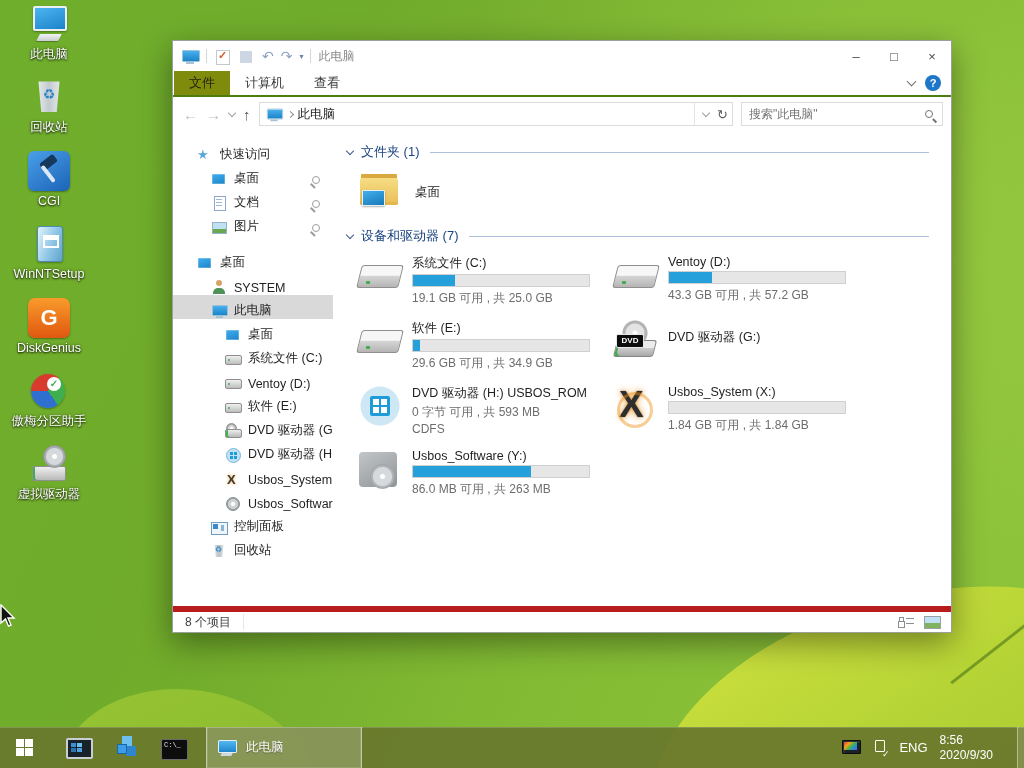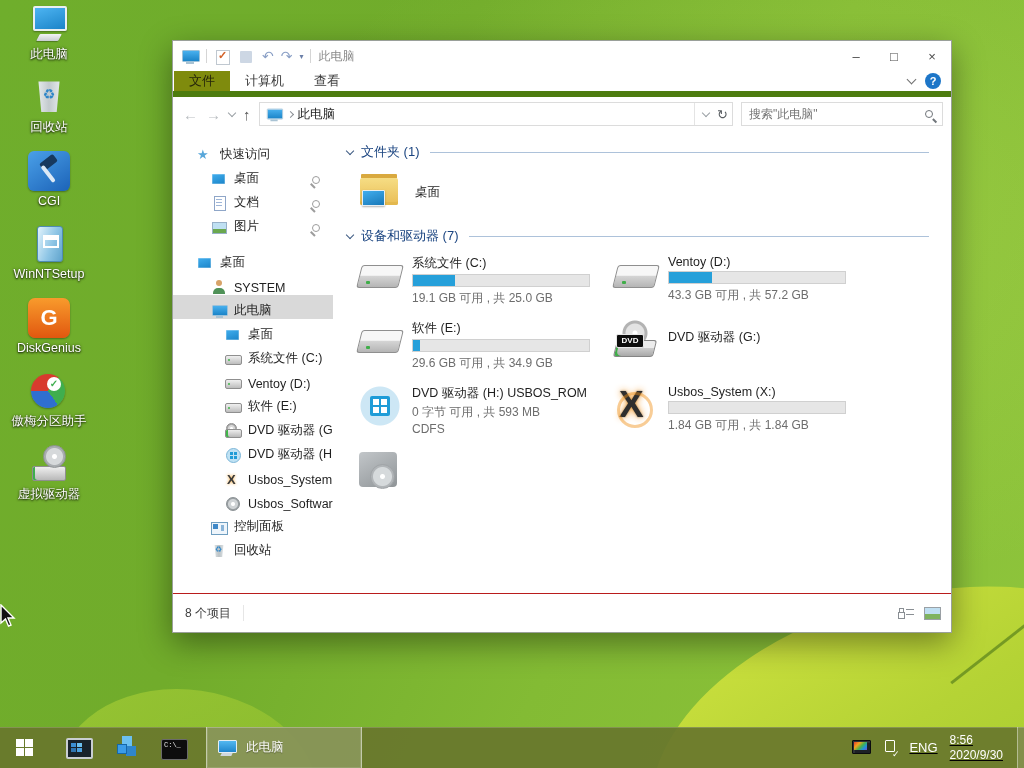--- a/index.html
+++ b/index.html
@@ -62,21 +62,21 @@
   .qat-pc::after { content:""; position:absolute; left:4px; bottom:0; width:8px; height:2px; background:#a9c3d4; }
   .qat-check::before { content:""; position:absolute; left:2px; top:1px; width:12px; height:13px; background:#fff; border:1px solid #c0c8d0; }
   .qat-check::after { content:"✓"; position:absolute; left:4px; top:0px; color:#d2622a; font-size:11px; font-weight:bold; }
   .qat-folder::before { content:""; position:absolute; left:2px; top:2px; width:12px; height:12px; background:#cdd7e4; border-radius:1px; }
   .glyph { font-size:14px; color:#8ba0c6; line-height:1; }
   .small-dd { font-size:8px; color:#6b7fa8; }
   .win-title { margin-left:7px; font-size:12px; color:#8a8a8a; }
   .win-ctrls { margin-left:auto; display:flex; height:30px; }
   .wc { width:38px; display:flex; align-items:center; justify-content:center; font-size:13px; color:#4a4a4a; }
   
-  .tabs { height:26px; display:flex; align-items:stretch; background:#fff; border-bottom:6px solid #4d7c0f; padding-left:1px; }
+  .tabs { height:26px; display:flex; align-items:stretch; background:#fff; border-bottom:2px solid #4d7c0f; padding-left:1px; }
   .tab { padding:0 15px; display:flex; align-items:center; font-size:13px; color:#3c3c3c; }
   .tab.file { background:#7f8b0d; color:#26260a; }
   .tabs-right { margin-left:auto; display:flex; align-items:center; gap:10px; padding-right:10px; }
   .cv { width:7px; height:7px; border-right:1.5px solid #707070; border-bottom:1.5px solid #707070; transform:rotate(45deg); margin-top:-3px; }
   .help { width:16px; height:16px; border-radius:50%; background:#1d76c8; color:#fff; font-size:11px; font-weight:bold; text-align:center; line-height:16px; }
   
   .navrow { height:34px; display:flex; align-items:center; padding:0 8px 0 10px; gap:8px; background:#fff; }
   .arrow { font-size:15px; color:#b9bdc1; }
   .arrow.up { color:#5a5a5a; }
   .dd6 { width:6px; height:6px; border-right:1.2px solid #9aa0a5; border-bottom:1.2px solid #9aa0a5; transform:rotate(45deg); margin-top:-2px; }
@@ -168,21 +168,21 @@
   .bi-usbwin::after { content:""; position:absolute; left:16px; top:14px; width:6px; height:6px; background:#fff; box-shadow:8px 0 #fff,0 8px #fff,8px 8px #fff; }
   .bi-x::before { content:"X"; position:absolute; left:6px; top:-1px; font-size:37px; font-weight:900; color:#2e2e2e;
     text-shadow:0 0 7px rgba(246,150,30,.95),0 0 2px rgba(0,0,0,.6); }
   .bi-x::after { content:""; position:absolute; left:4px; top:7px; width:30px; height:30px; border-radius:50%; border:3px solid rgba(240,145,25,.45); }
   .bi-discgray::before { content:""; position:absolute; left:2px; top:3px; width:38px; height:35px; border-radius:4px;
     background:linear-gradient(150deg,#c2c6c9,#8f9497); }
   .bi-discgray::after { content:""; position:absolute; left:13px; top:15px; width:23px; height:23px; border-radius:50%;
     background:radial-gradient(circle,#fff 0 2px,#d6dadc 3px 9px,#b1b5b8 10px); border:1px solid #a0a4a7; }
 
   
-  .statusbar { height:39px; border-top:1px solid #b91c1c; display:flex; align-items:center; padding:0 10px; background:#fff; }
+  .statusbar { height:26px; border-top:6px solid #b91c1c; display:flex; align-items:center; padding:0 10px; background:#fff; }
   .status-left { font-size:12px; color:#3f3f3f; padding-left:2px; border-right:1px solid #e6e6e6; padding-right:12px; height:16px; line-height:16px; }
   .status-views { margin-left:auto; display:flex; gap:10px; align-items:center; }
   .v-list { width:15px; height:13px; position:relative; }
   .v-list::before { content:""; position:absolute; left:0; top:1px; width:3px; height:3px; border:1px solid #8a8f94; box-shadow:0 5px 0 0 #fff,0 5px 0 1px #8a8f94; }
   .v-list::after { content:""; position:absolute; left:7px; top:2px; width:8px; height:1.5px; background:#8a8f94; box-shadow:0 5px 0 #8a8f94; }
   .v-thumb { width:17px; height:13px; border:1px solid #9aa0a5; background:linear-gradient(#bfdff2 55%,#7fb35f 55%); }
 
   
   .taskbar { position:absolute; left:0; bottom:0; width:1024px; height:41px; background:rgba(104,118,44,.92);
     display:flex; align-items:stretch; box-shadow:inset 0 1px 0 rgba(255,255,255,.18); }
@@ -196,21 +196,21 @@
   .tb-cubes::before { content:""; position:absolute; left:5px; top:10px; width:8px; height:8px; background:#3b9ce8; border:1px solid #1668a8;
     box-shadow:9px 2px 0 #2f86cc,5px -8px 0 #6cc0f0; }
   .tb-cmd::before { content:""; position:absolute; left:1px; top:5px; width:25px; height:19px; background:#0d0d0d; border:1px solid #6a6a6a; border-radius:2px; }
   .tb-cmd::after { content:"C:\\_"; position:absolute; left:4px; top:7px; color:#e8e8e8; font-size:7px; font-family:"Liberation Mono",monospace; }
   .task-btn { margin-left:2px; width:156px; display:flex; align-items:center; gap:9px; padding:0 10px;
     background:rgba(255,255,255,.20); border:1px solid rgba(255,255,255,.5); border-top:none; border-bottom:none; box-shadow:inset 0 0 0 1px rgba(255,255,255,.12); }
   .task-ico { width:20px; height:16px; position:relative; flex:none; }
   .task-ico::before { content:""; position:absolute; left:1px; top:0; width:17px; height:11px; background:linear-gradient(#53b7f0,#1f86cd); border:1px solid #e3edf4; border-radius:1px; }
   .task-ico::after { content:""; position:absolute; left:4px; bottom:0; width:11px; height:3px; background:#cfd8de; transform:skewX(-25deg); }
   .task-lbl { color:#fff; font-size:12.5px; text-shadow:0 1px 1px rgba(0,0,0,.4); }
-  .tray { margin-left:auto; display:flex; align-items:center; gap:12px; padding-right:10px;text-decoration:underline; }
+  .tray { margin-left:auto; display:flex; align-items:center; gap:12px; padding-right:20px; }
   .tray-mon { width:19px; height:15px; position:relative; }
   .tray-mon::before { content:""; position:absolute; left:0; top:0; width:17px; height:12px; background:#1d2125; border:1px solid #0b0c0e; border-radius:1px;
     box-shadow:inset 2px 2px 0 0 rgba(255,255,255,.08); }
   .tray-mon::after { content:""; position:absolute; left:2px; top:2px; width:13px; height:8px;
     background:linear-gradient(135deg,#e23b2e,#f6a21d 30%,#46b14c 55%,#1f8fe0 78%,#7a4bc8); }
   .tray-usb { width:14px; height:18px; position:relative; }
   .tray-usb::before { content:""; position:absolute; left:2px; top:1px; width:8px; height:10px; border:1.5px solid #fff; border-radius:1px; }
   .tray-usb::after { content:"✓"; position:absolute; right:-2px; bottom:-2px; color:#fff; font-size:9px; }
   .tray-lang { color:#fff; font-size:13px; }
   .tray-clock { color:#fff; font-size:12px; line-height:1.25; padding-right:4px; }
@@ -505,20 +505,28 @@
               <div class="bar">
                 <div class="bar-fill" style="width: 0%;"></div>
               </div>
               <div class="dev-size">1.84 GB 可用 , 共 1.84 GB</div>
 
             </div>
           </div>
 
           <div class="dev-tile">
             <span class="bi bi-discgray"></span>
+            <div class="dev-info">
+              <div class="dev-name">Usbos_Software (Y:)</div>
+              <div class="bar">
+                <div class="bar-fill" style="width: 67.3%;"></div>
+              </div>
+              <div class="dev-size">86.0 MB 可用 , 共 263 MB</div>
+
+            </div>
           </div>
         </div>
     </div>
   </div>
 
   <div class="statusbar">
     <span class="status-left">8 个项目</span>
     <span class="status-views">
       <span class="v-list"></span>
       <span class="v-thumb"></span>

